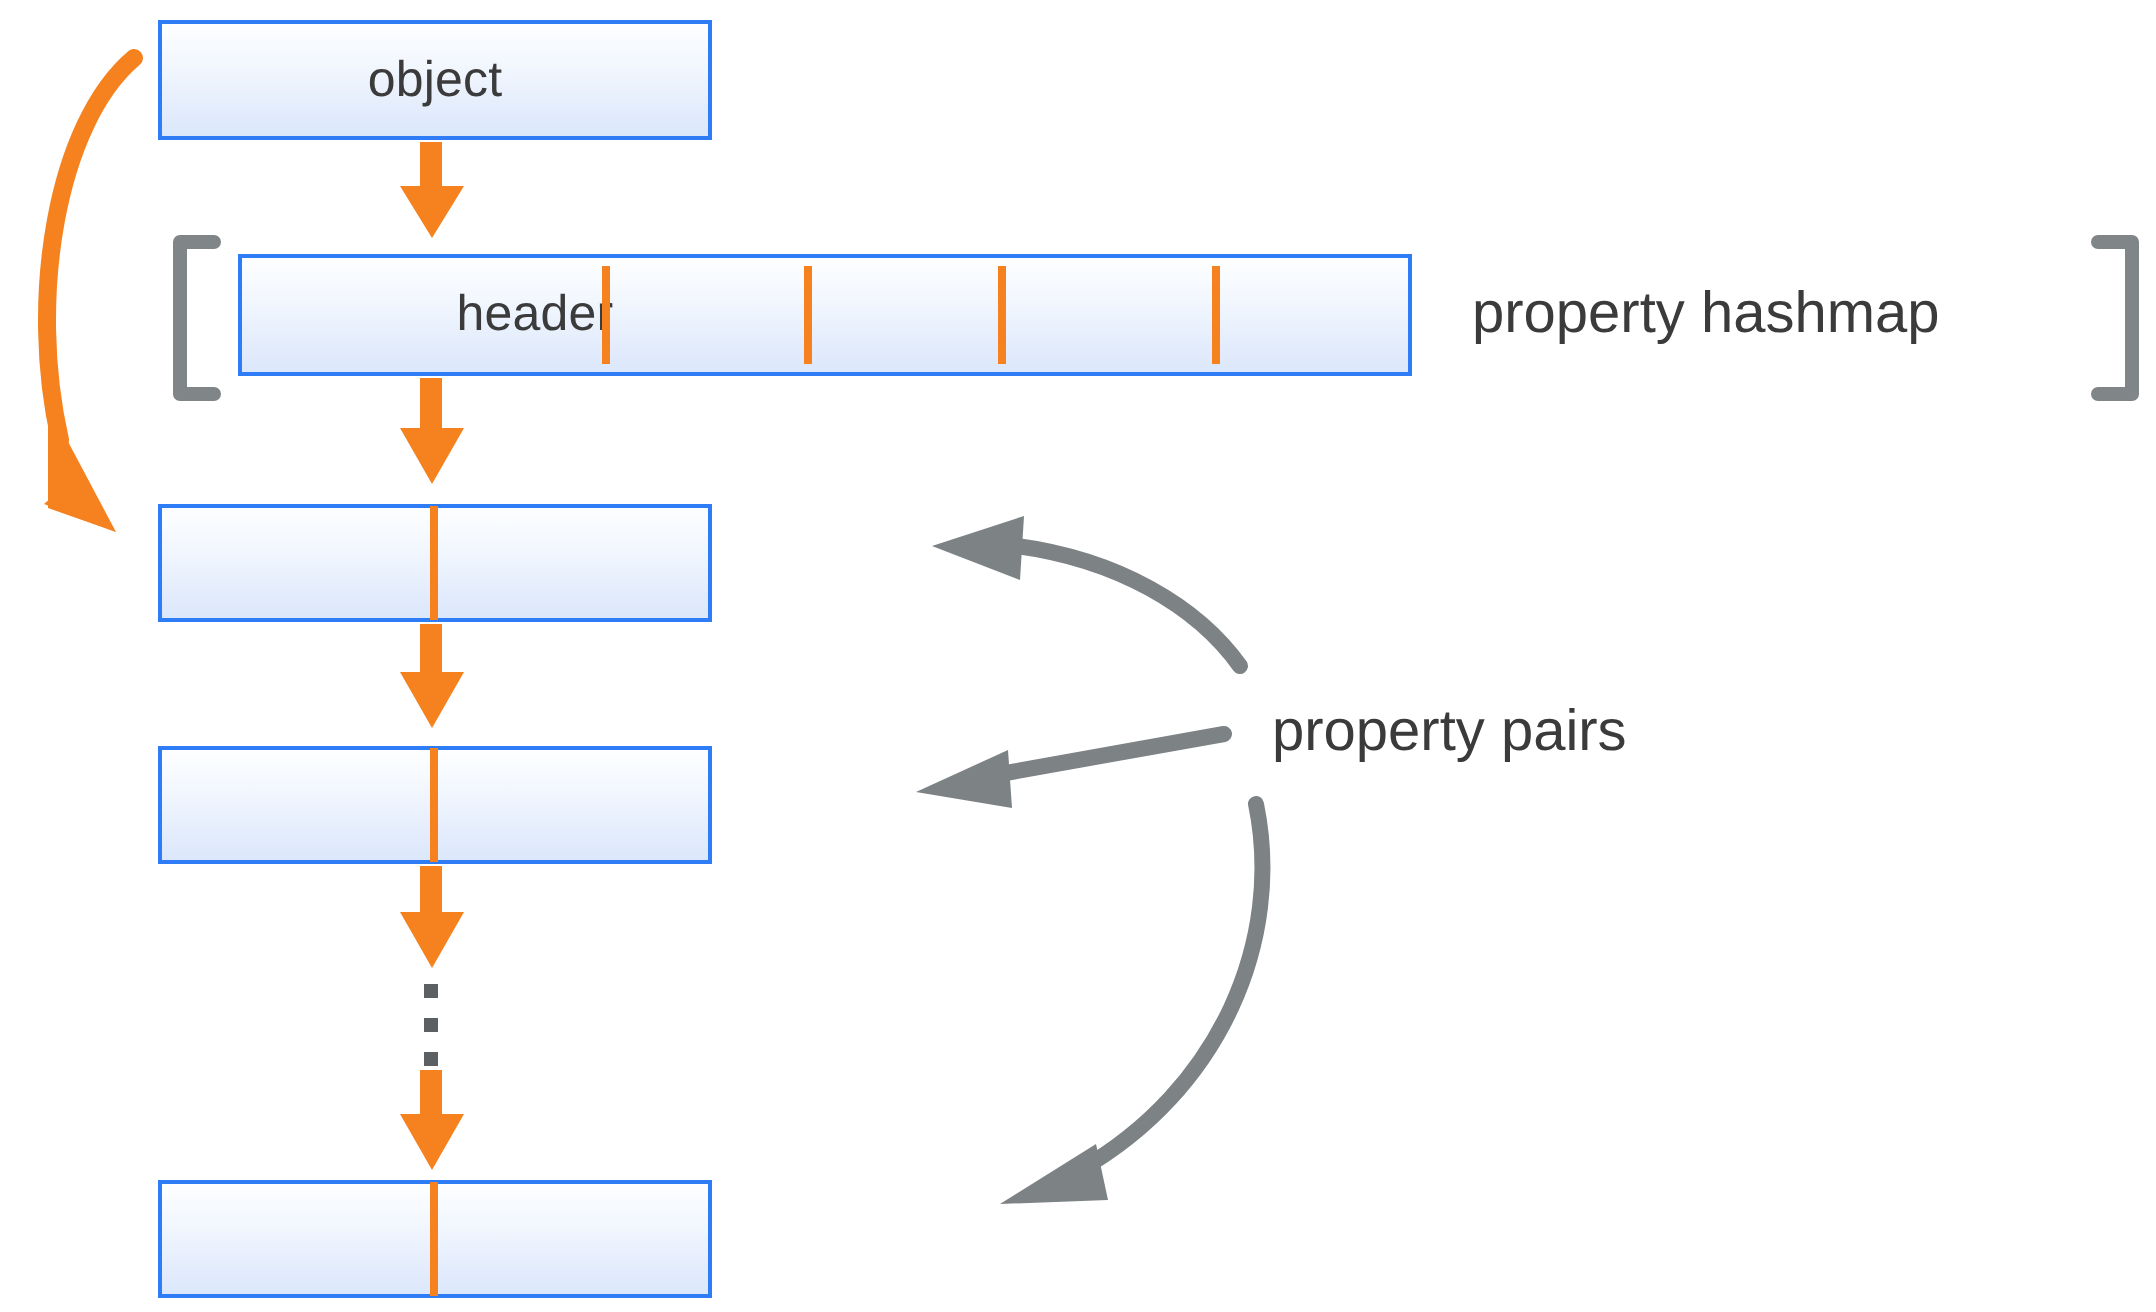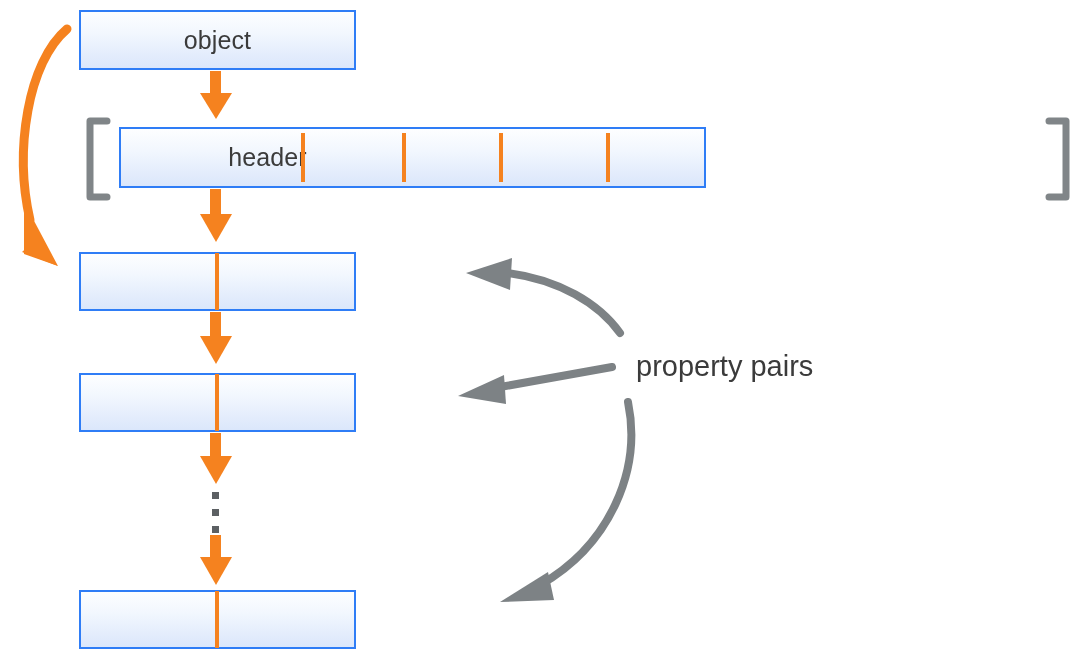--- a/index.html
+++ b/index.html
@@ -175,16 +175,17 @@
   <div class="node-box box-pair box-pair-2">
     <span class="node-label"></span>
   </div>
   <div class="pair-line" style="top:374px; height:57px;"></div>
 
   <div class="node-box box-pair box-pair-3">
     <span class="node-label"></span>
   </div>
   <div class="pair-line" style="top:591px; height:57px;"></div>
 
+  <div class="caption caption-hashmap">property hashmap</div>
 
   <div class="caption caption-pairs">property pairs</div>
 
 </div>
 
 </body></html>

